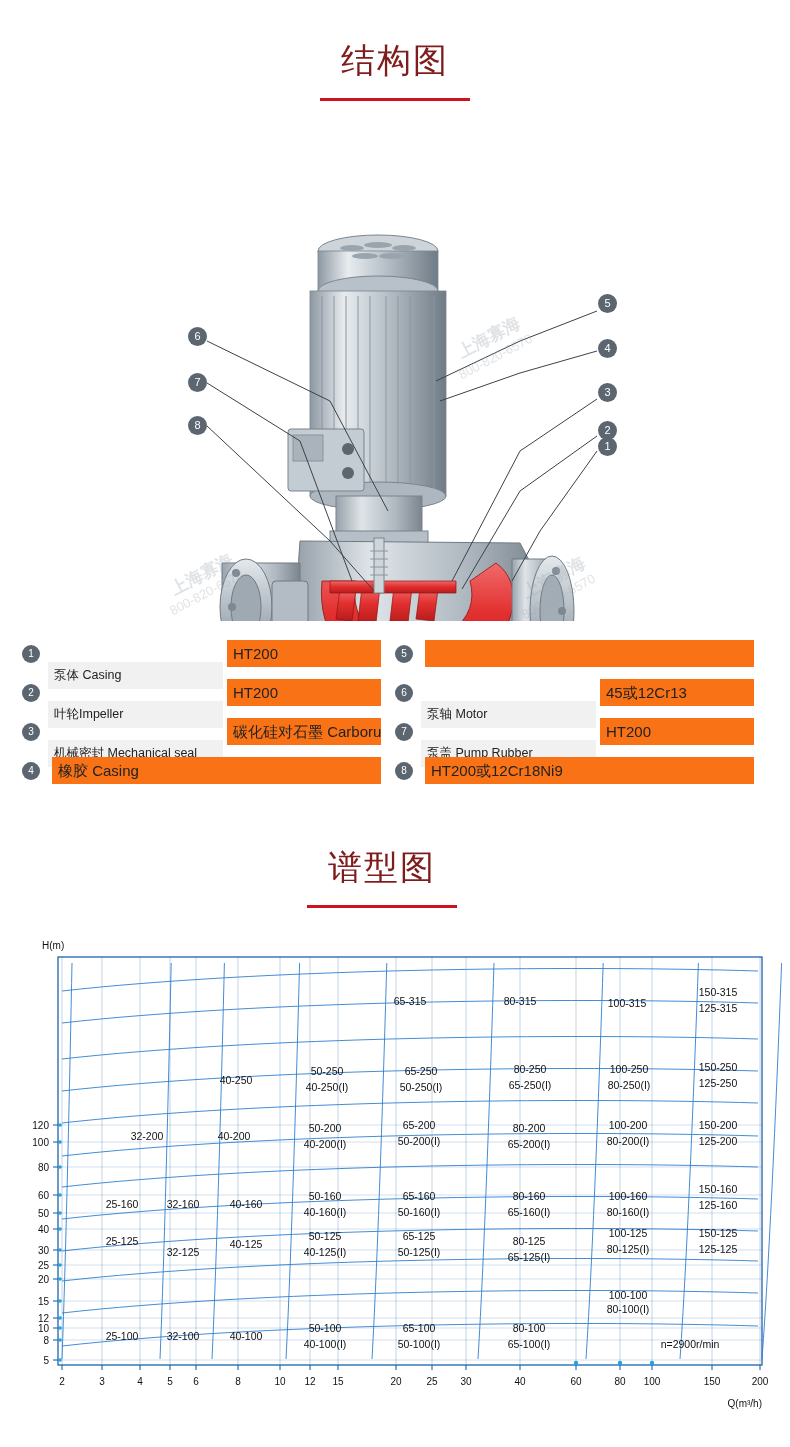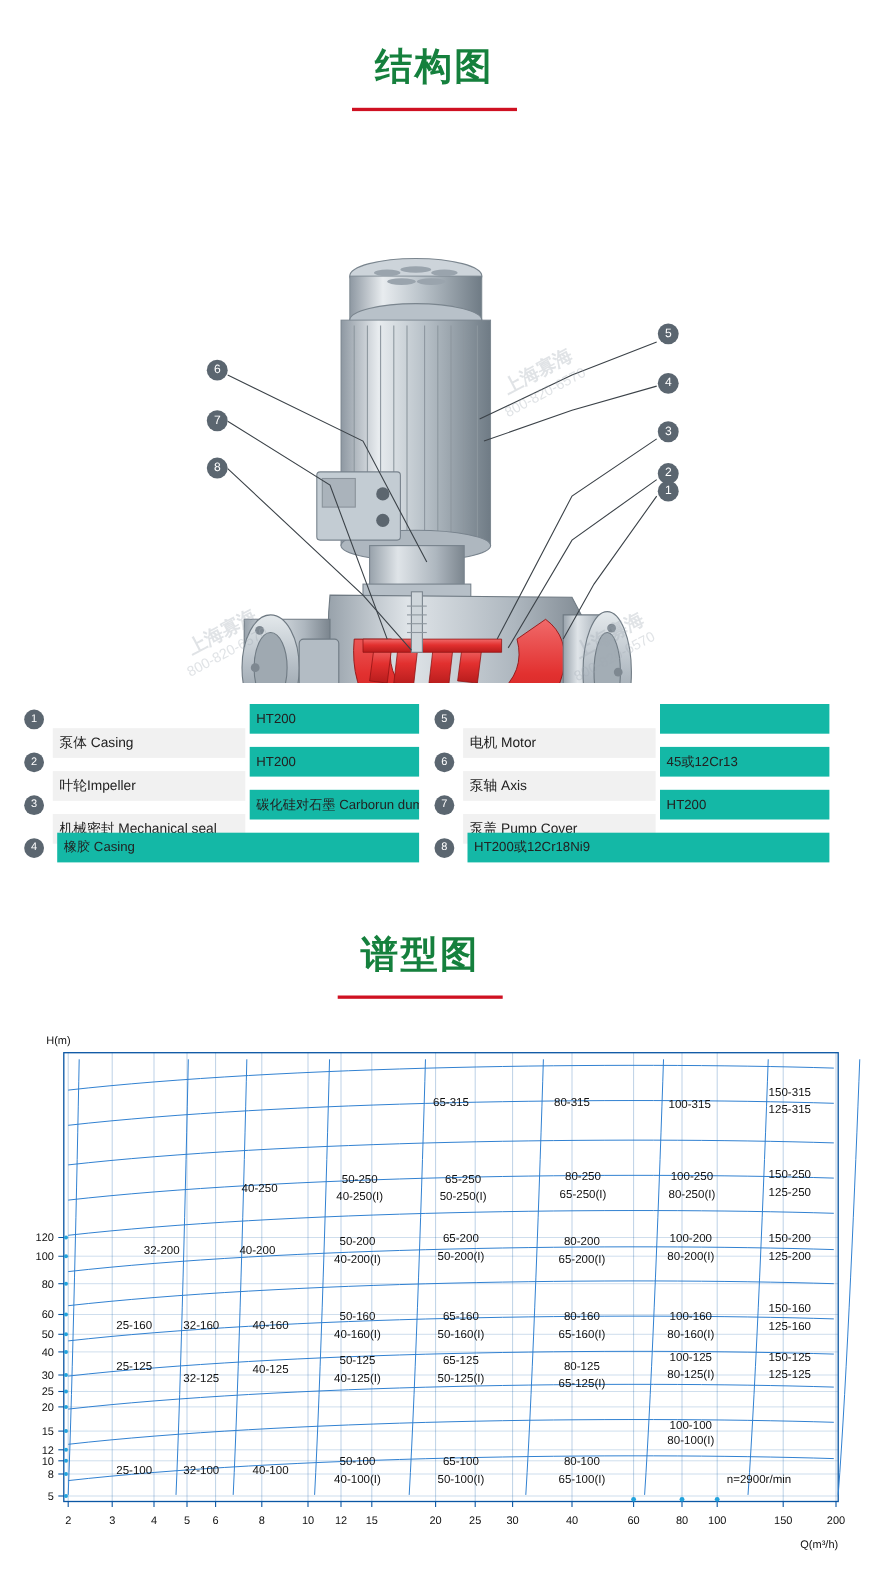--- a/index.html
+++ b/index.html
@@ -9,22 +9,22 @@
     height: 1447px;
     background: #ffffff;
     font-family: "Liberation Sans", sans-serif;
     color: #222;
     position: relative;
     overflow: hidden;
   }
   .section-title {
     text-align:center;
     font-size: 34px;
-    font-weight: bold;
-    color: #15803d;
+    font-weight: normal;
+    color: #7f1d1d;
     letter-spacing: 2px;
   }
   .title-rule {
     width: 150px;
     height: 3px;
     background: #cf1122;
     margin: 14px auto 0 auto;
   }
   
   #structure-wrap {
@@ -86,24 +86,24 @@
     line-height: 27px;
     font-size: 12.5px;
     padding-left: 6px;
     color:#222;
     white-space: nowrap;
     overflow:hidden;
     margin-top:44px;
   }
   .part-mat {
     flex: 1 1 auto;
-    background: #14b8a6;
+    background: #f97316;
     height: 27px;
     line-height:27px;
-    font-size: 12px;
+    font-size: 15px;
     padding-left: 6px;
     margin-left: 4px;
     color:#222;
     white-space:nowrap;
     overflow:hidden;
   }
   
   #chart-title-wrap { position:absolute; left:0; top:845px; width:764px; }
   #chart-wrap {
     position:absolute;
@@ -273,31 +273,30 @@
     </div>
     <div class="part-row">
       <div class="part-badge">4</div>
       <div class="part-mat">橡胶 Casing</div>
     </div>
   </div>
 
   <div class="parts-col">
     <div class="part-row">
       <div class="part-badge">5</div>
-      <div class="part-name">电机 Motor</div>
       <div class="part-mat"></div>
     </div>
     <div class="part-row">
       <div class="part-badge">6</div>
-      <div class="part-name">泵轴 Axis</div>
+      <div class="part-name">泵轴 Motor</div>
       <div class="part-mat">45或12Cr13</div>
     </div>
     <div class="part-row">
       <div class="part-badge">7</div>
-      <div class="part-name">泵盖 Pump Cover</div>
+      <div class="part-name">泵盖 Pump Rubber</div>
       <div class="part-mat">HT200</div>
     </div>
     <div class="part-row">
       <div class="part-badge">8</div>
       <div class="part-mat">HT200或12Cr18Ni9</div>
     </div>
   </div>
 </div>
 
 <div id="chart-title-wrap">

